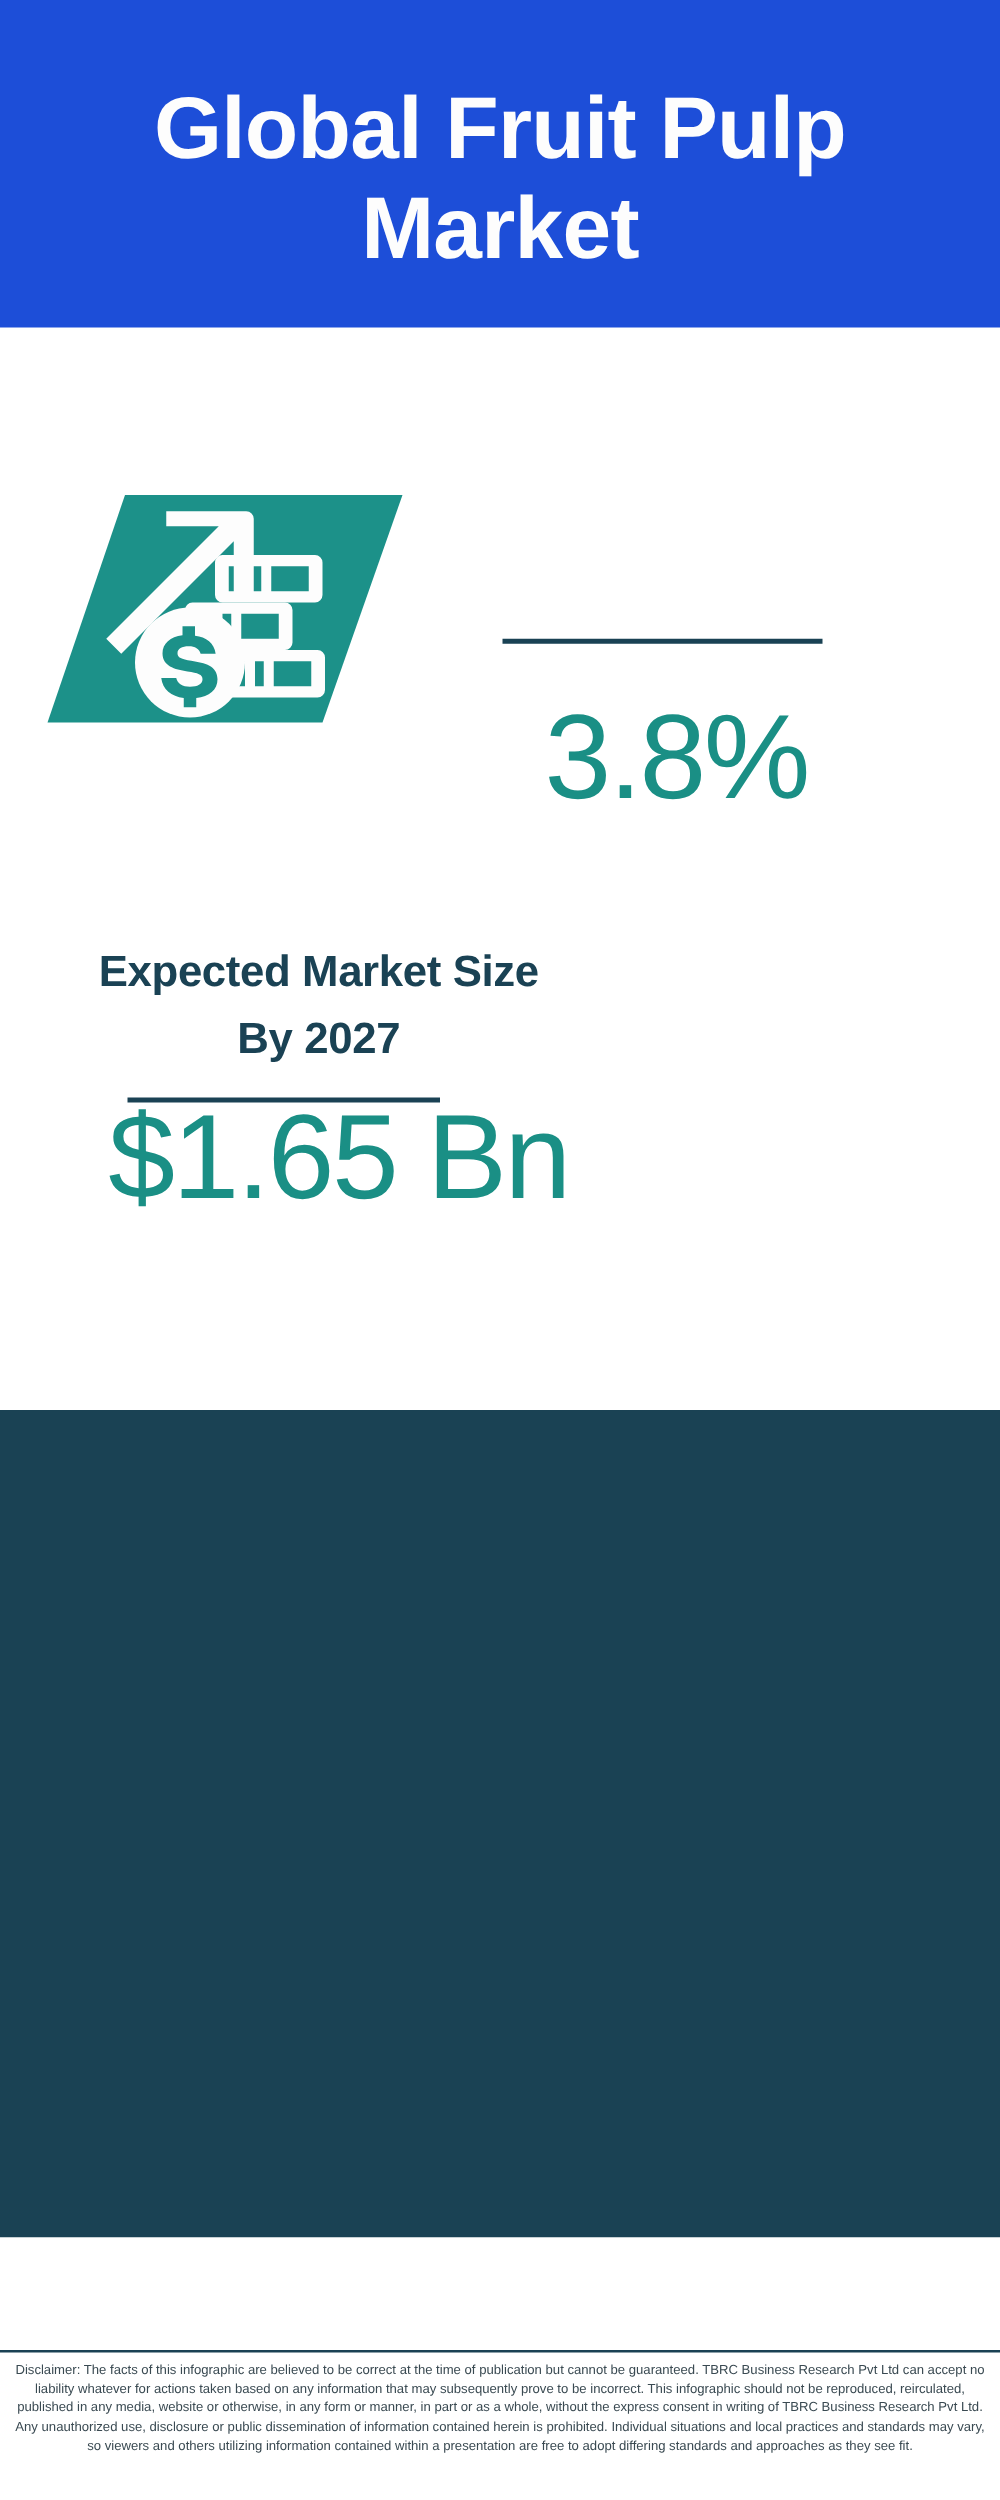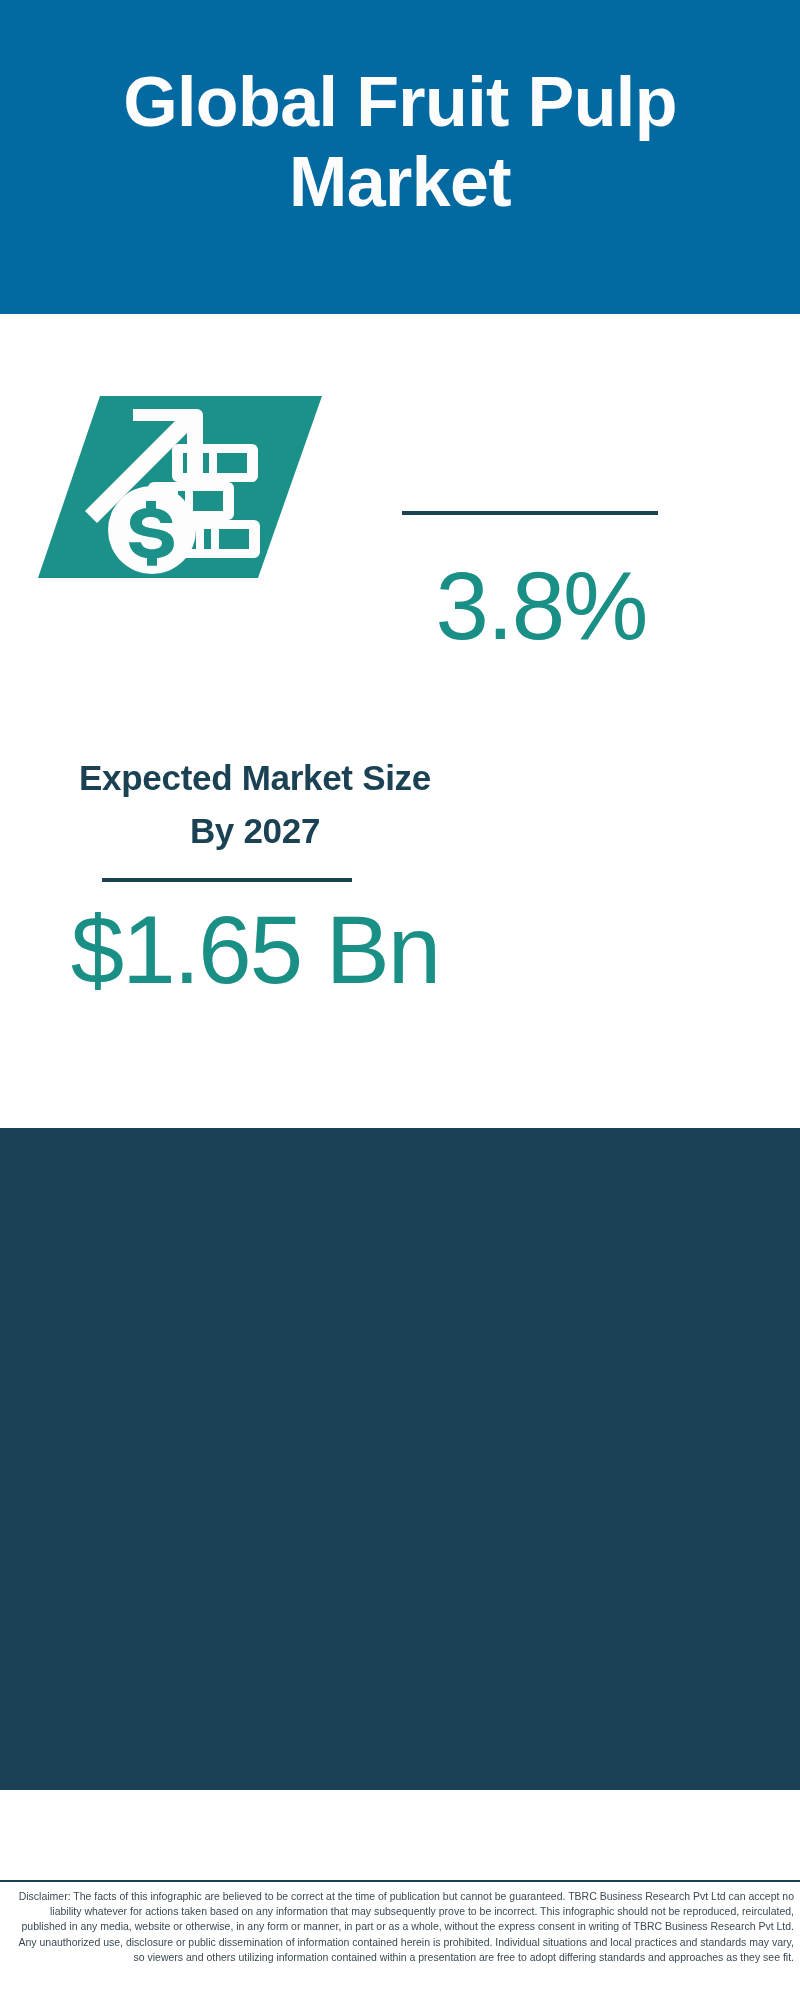--- a/index.html
+++ b/index.html
@@ -2,21 +2,21 @@
 <html><head>
 <meta charset="utf-8">
 <style>
   html,body{margin:0;padding:0;}
   body{width:800px;height:2000px;background:#ffffff;
        font-family:"Liberation Sans",sans-serif;overflow:hidden;
        -webkit-font-smoothing:antialiased;}
   .page{position:relative;width:800px;height:2000px;overflow:hidden;}
 
   
-  .header{position:absolute;left:0;top:0;width:800px;height:314px;background:#0369a1;}
+  .header{position:absolute;left:0;top:0;width:800px;height:262px;background:#1d4ed8;}
   .header h1{margin:0;position:absolute;left:100px;top:62px;width:600px;text-align:center;
              color:#fdfdfd;font-size:70px;line-height:80px;font-weight:bold;letter-spacing:-0.6px;}
 
   
   .statA{position:absolute;left:0;top:0px;width:800px;height:2000px;}
   .statB{position:absolute;left:0;top:0px;width:768px;height:2000px;margin-top:20px;}
 
   .para{position:absolute;}
   .para svg{display:block;}
 
@@ -28,21 +28,21 @@
 
   
   .darkbody{position:absolute;left:0;top:1128px;width:800px;height:662px;background:#1a4254;}
 
   
   .footer{position:absolute;left:0;top:1790px;width:800px;height:90px;background:#ffffff;}
 
   .disclaimer{position:absolute;left:0;top:1880px;width:800px;height:120px;background:#ffffff;
               border-top:2px solid #1a4254;}
   .disclaimer p{margin:0;padding:7px 6px 0 6px;color:#3a4a52;font-size:10.5px;line-height:15.2px;
-                text-align:right;word-spacing:0px;}
+                text-align:center;word-spacing:0px;}
 </style>
 </head>
 <body>
 
 <div class="page">
 
   <div class="header">
     <h1>Global Fruit Pulp Market</h1>
   </div>
 
@@ -71,21 +71,21 @@
                  0,-8 6.2,-13.2 16,-14.5 v-7.1 z" fill="#1c9189"></path>
       </svg>
     </div>
     <div class="stat-rule" style="left:402px;top:511px;width:256px;"></div>
     <div class="stat-val" style="left:341px;top:558px;width:400px;">3.8%</div>
   </div>
 
   <div class="statB">
     <div class="stat-head" style="left:55px;top:731px;width:400px;">Expected Market Size By 2027</div>
     <div class="stat-rule" style="left:102px;top:858px;width:250px;"></div>
-    <div class="stat-val" style="left:55px;top:882px;width:400px;">$1.65 Bn</div>
+    <div class="stat-val" style="left:55px;top:858px;width:400px;text-align:right;">$1.65 Bn</div>
   </div>
 
   <div class="darkbody"></div>
 
   <div class="footer"></div>
   <div class="disclaimer">
     <p>Disclaimer: The facts of this infographic are believed to be correct at the time of publication but cannot be guaranteed. TBRC Business Research Pvt Ltd can accept no liability whatever for actions taken based on any information that may subsequently prove to be incorrect. This infographic should not be reproduced, reirculated, published in any media, website or otherwise, in any form or manner, in part or as a whole, without the express consent in writing of TBRC Business Research Pvt Ltd. Any unauthorized use, disclosure or public dissemination of information contained herein is prohibited. Individual situations and local practices and standards may vary, so viewers and others utilizing information contained within a presentation are free to adopt differing standards and approaches as they see fit.</p>
   </div>
 
 </div>

